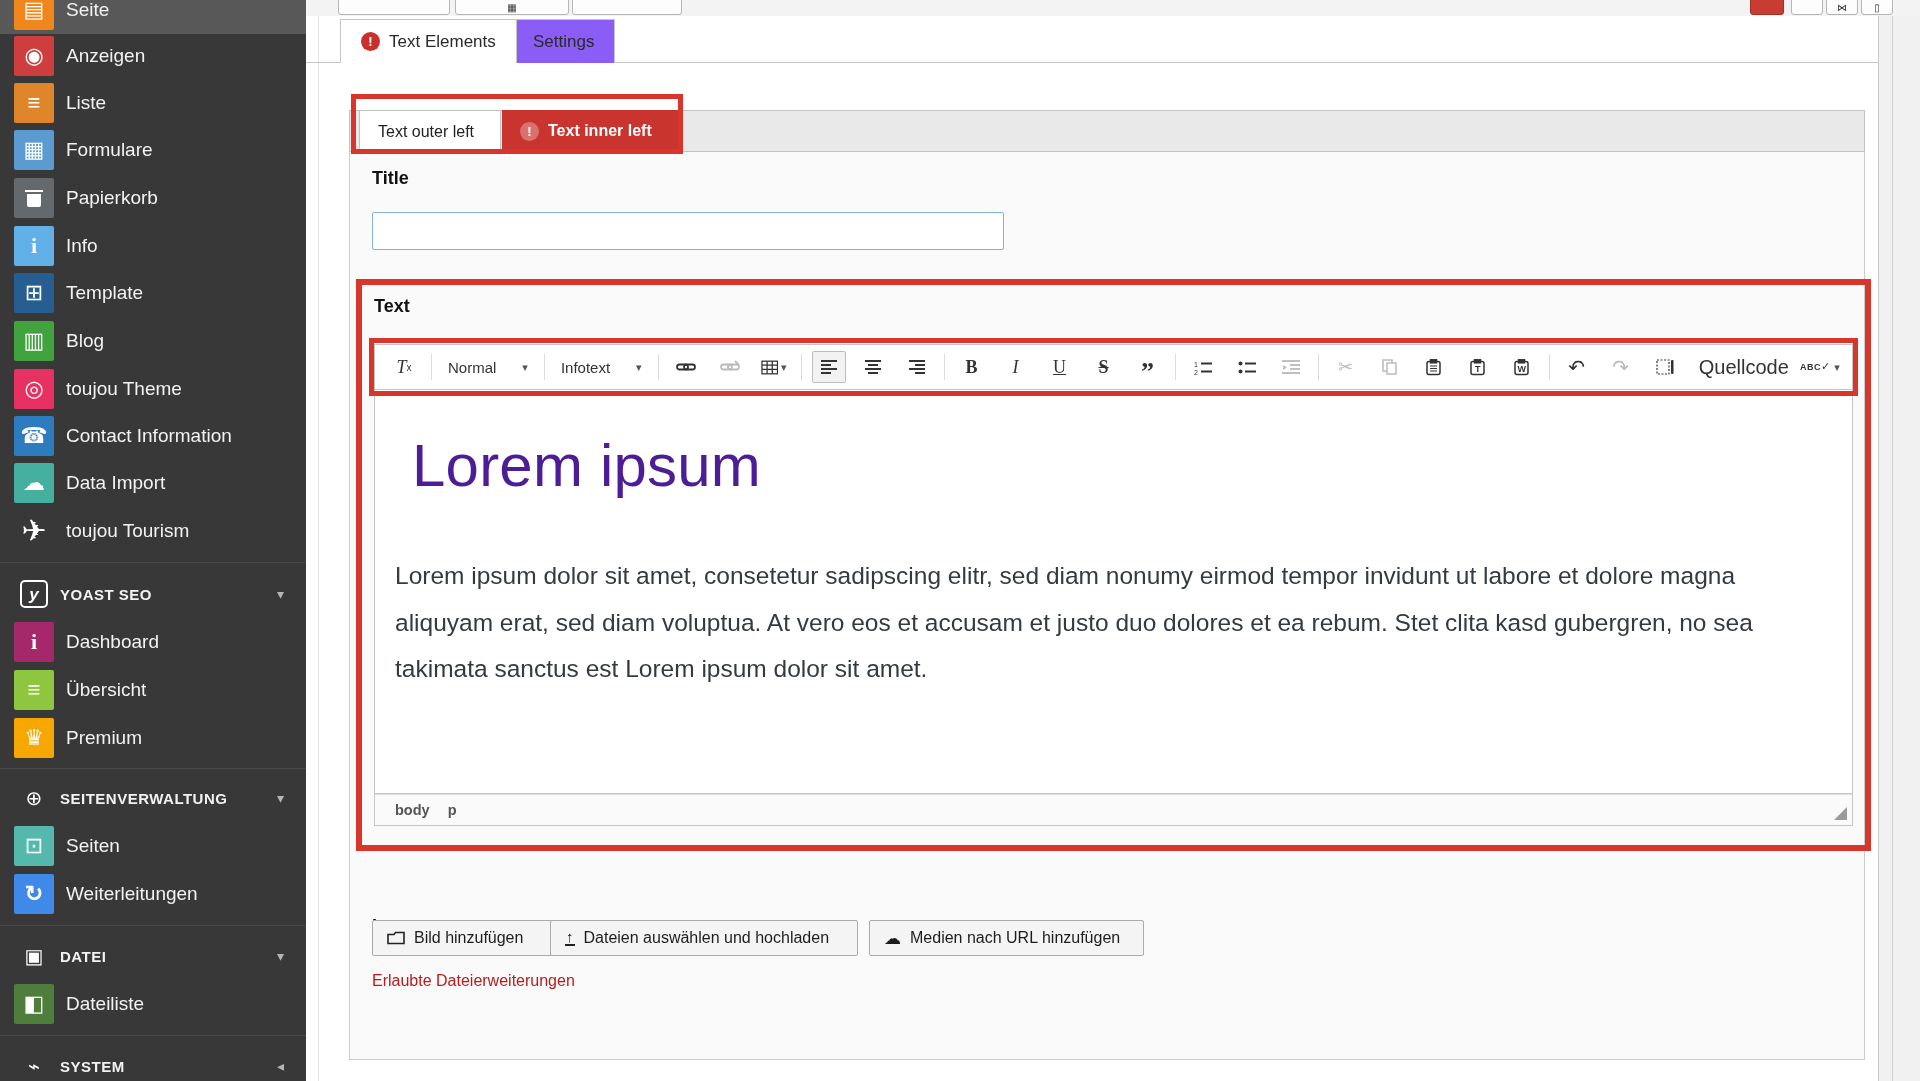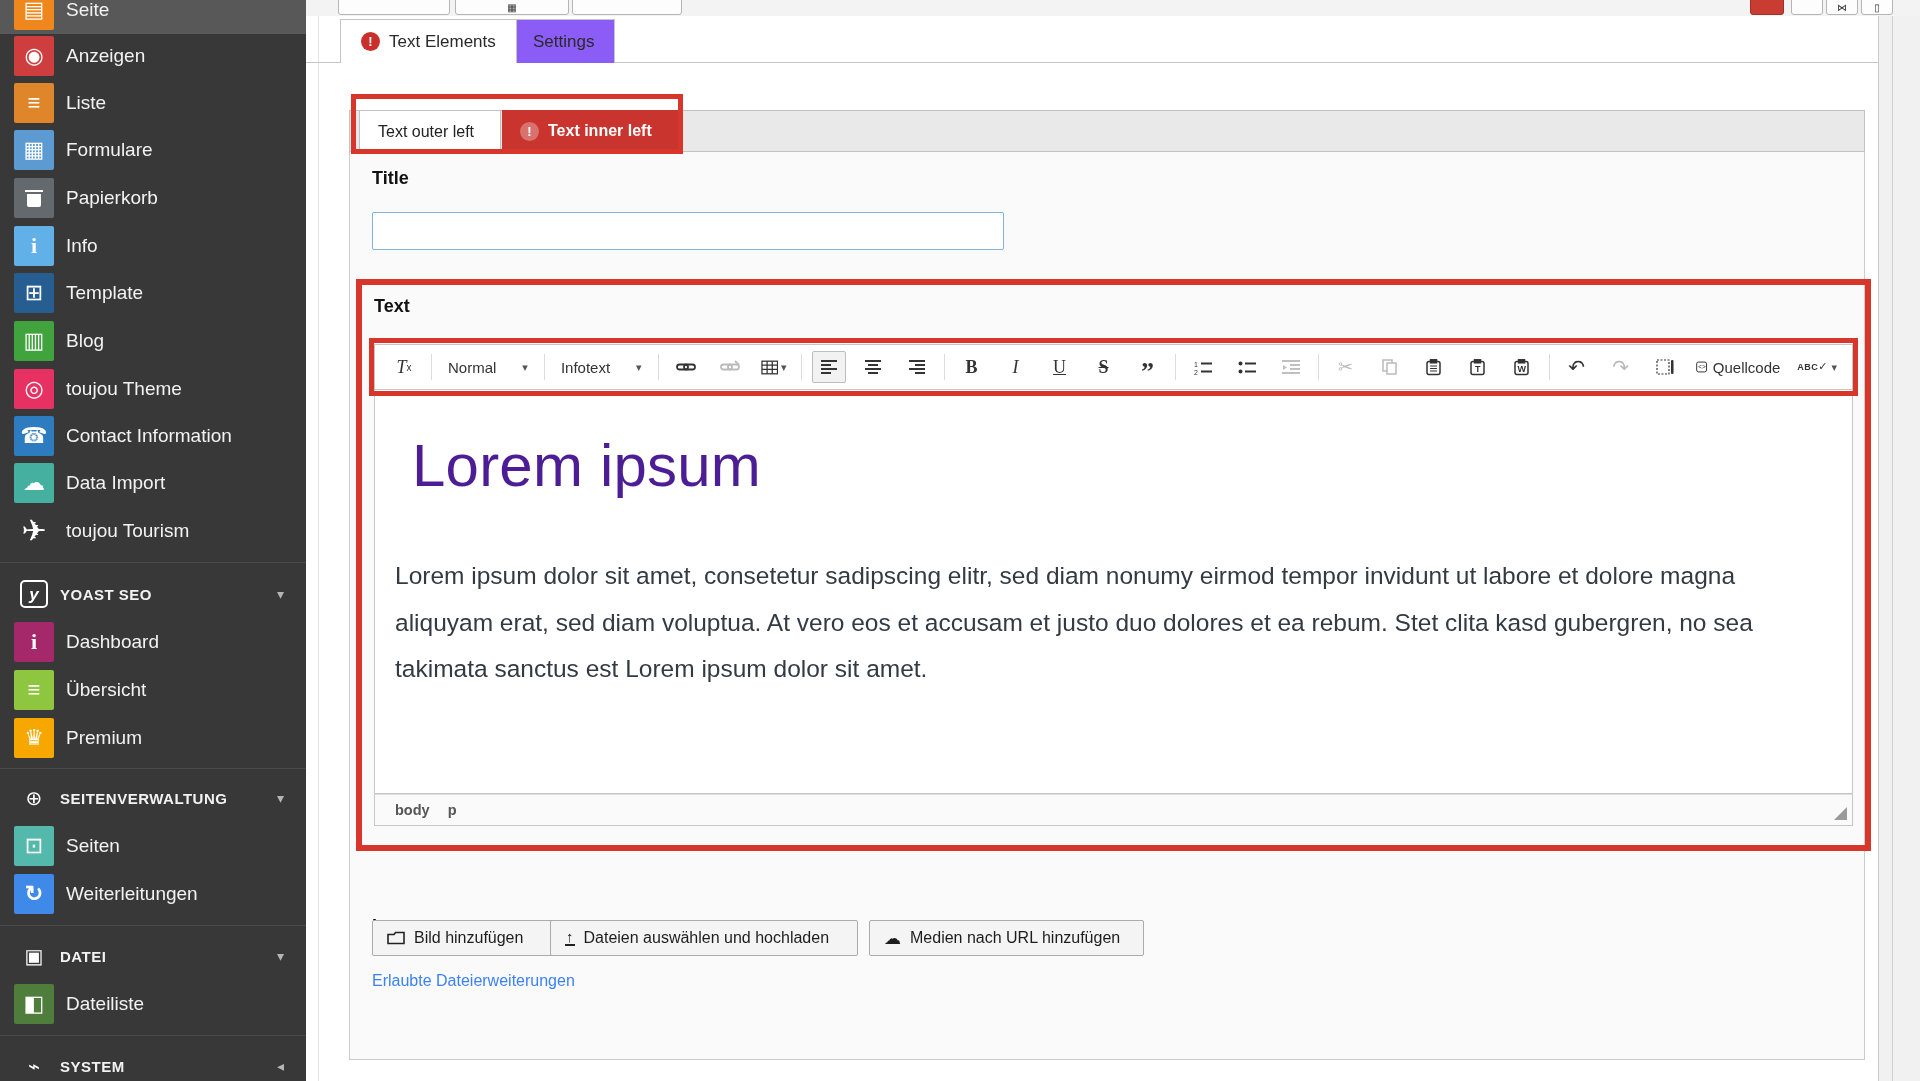--- a/index.html
+++ b/index.html
@@ -86,21 +86,21 @@
   .rte-footer{height:32px;background:#fafafa;border:1px solid #c6c6c6;border-top:1px solid #dddddd;
               box-sizing:border-box;display:flex;align-items:center;padding-left:20px;gap:18px;
               font-size:14.5px;font-weight:600;color:#555;position:relative;}
   .resize-grip{position:absolute;right:5px;bottom:5px;width:0;height:0;cursor:nwse-resize;
                border-left:13px solid transparent;border-bottom:13px solid #9a9a9a;}
 
   
   .imgbtn{position:absolute;top:904px;height:36px;box-sizing:border-box;background:#f4f4f4;
           border:1px solid #ababab;border-radius:2px;display:flex;align-items:center;gap:9px;
           padding:0 14px;font-size:16px;color:#1d1d1d;cursor:pointer;}
-  .link{position:absolute;left:66px;top:956px;font-size:16px;color:#3b82f6;cursor:pointer;}
+  .link{position:absolute;left:66px;top:956px;font-size:16px;color:#b91c1c;cursor:pointer;}
   .badges{position:absolute;left:66px;top:982px;display:flex;gap:8px;}
   .badge{background:#73a14c;border:1px solid #618b3e;color:#fff;font-size:13px;font-weight:bold;
          border-radius:3px;padding:3px 8px;line-height:1;letter-spacing:.3px;}
   .upl{display:inline-block;border-bottom:2px solid #222;line-height:.9;font-size:15px;padding:0 1px;}
 </style>
 </head>
 <body>
 
 <div class="screen">
 
@@ -411,21 +411,21 @@
                 <rect x="1" y="1" width="12" height="14" fill="none" stroke="#333" stroke-width="1.2" stroke-dasharray="2,1.5"></rect>
                 <rect x="15" y="1" width="2.5" height="14" fill="#333" rx="1"></rect>
               </g>
             </svg>
         </span>
         <span class="tb-btn">
           <svg class="tb-svg" style="margin-right:6px" width="16" height="16" viewBox="0 0 16 16">
               <rect x="1" y="1" width="14" height="14" rx="2.5" fill="none" stroke="#333" stroke-width="1.4"></rect>
               <text x="3.2" y="11.5" font-size="9" fill="#333" font-family="sans-serif">&lt;&gt;</text>
             </svg>
-          <span style="font-size:15px">Quellcode</span>
+          <span style="font-size:20px">Quellcode</span>
         </span>
         <span class="tb-btn">
           <span class="spell">
             <span class="a">ABC</span>
             <span class="c">✓</span>
           </span>
           <span class="tb-caret" style="margin-left:4px">▾</span>
         </span>
       </div>
 

